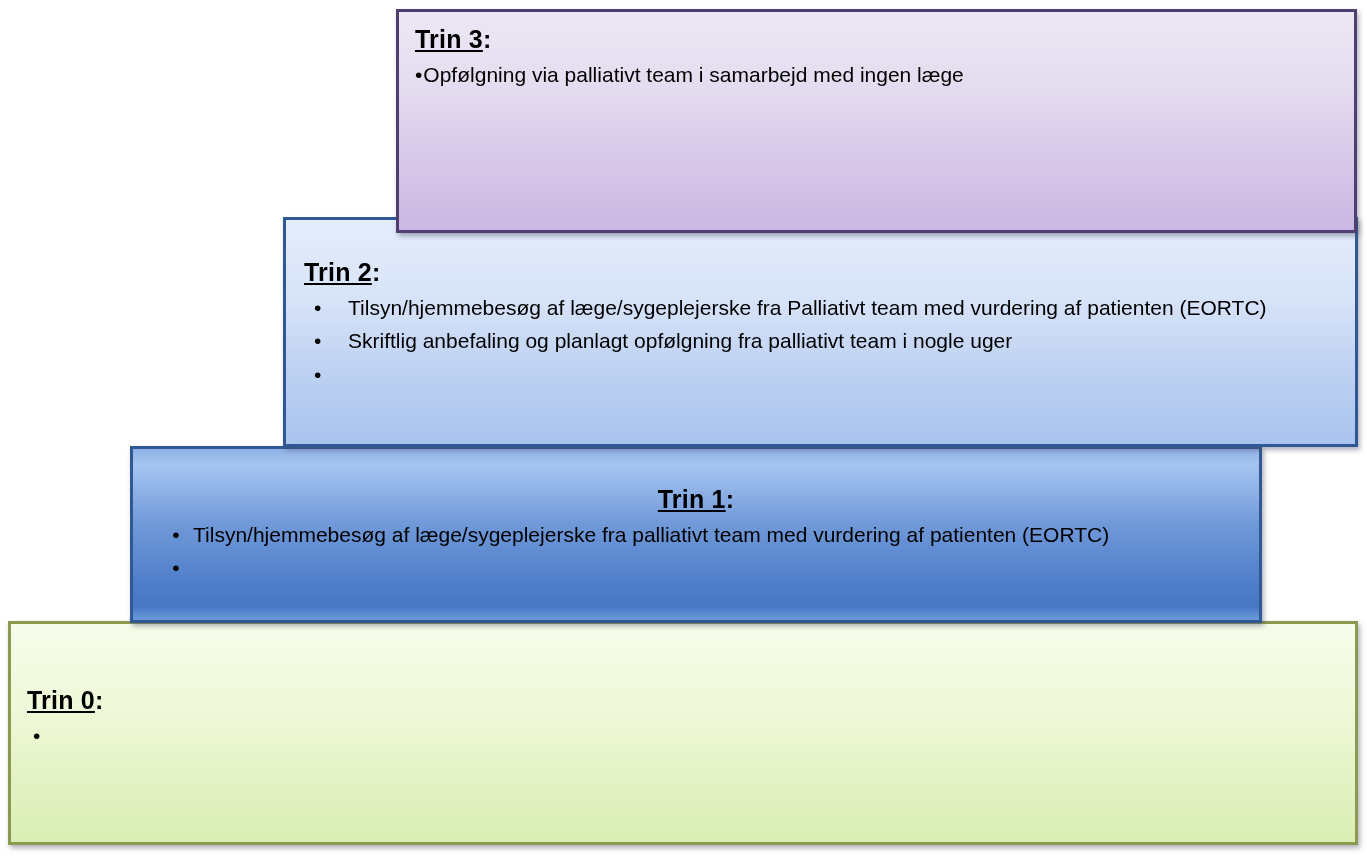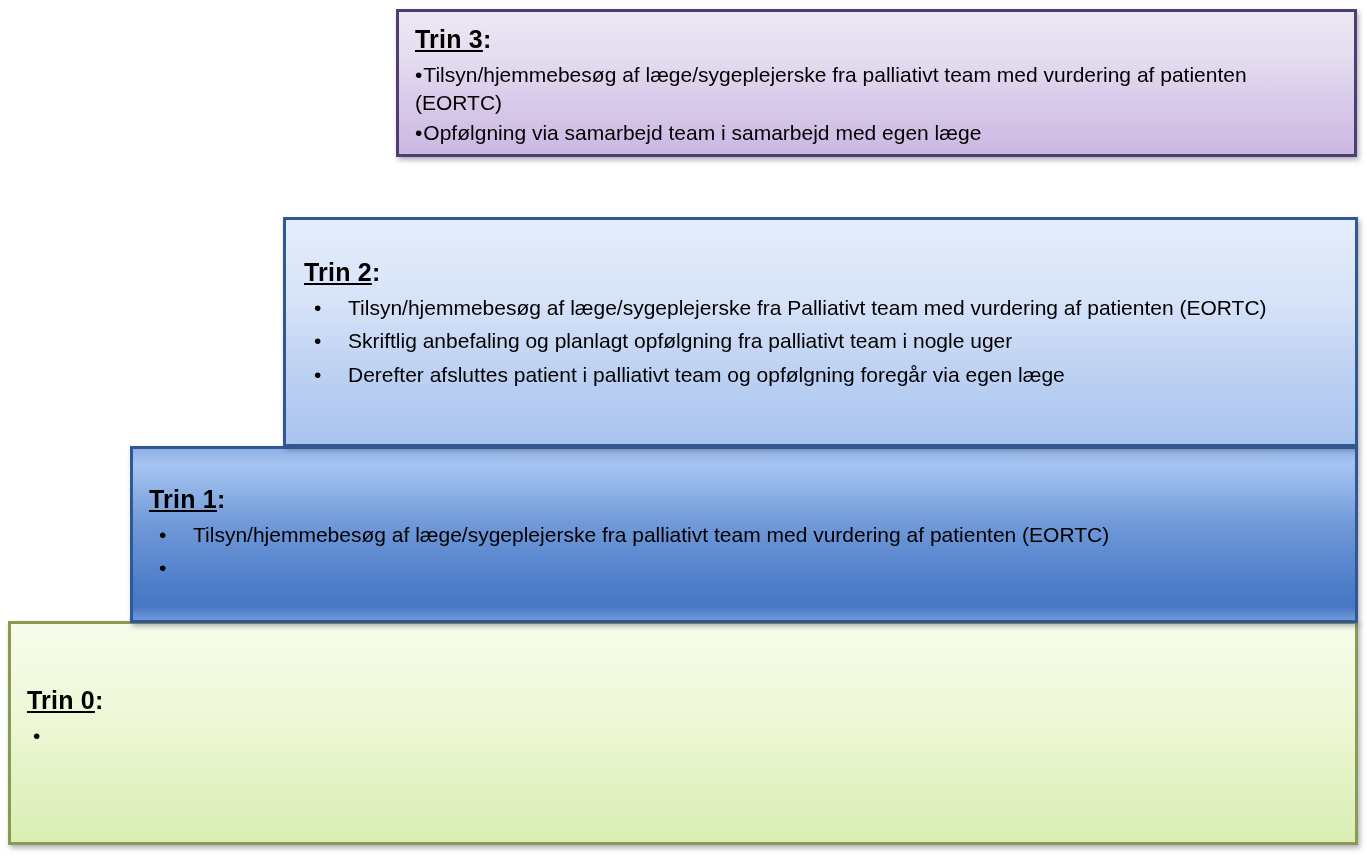--- a/index.html
+++ b/index.html
@@ -17,43 +17,44 @@
     overflow: hidden;
   }
   .step {
     position: absolute;
     box-sizing: border-box;
     box-shadow: 2px 3px 5px rgba(80, 80, 105, 0.45);
   }
   
   .step3 {
     left: 396px; top: 9px;
-    width: 961px; height: 148px;
+    width: 961px; height: 224px;
     z-index: 4;
     border: 3px solid #4f3e70;
     background: linear-gradient(180deg, #ece7f5 0%, #e5def0 30%, #d8c9e9 65%, #cbb8e3 100%);
     padding: 13px 18px 0 16px;
   }
   
   .step2 {
     left: 283px; top: 217px;
     width: 1075px; height: 230px;
     z-index: 3;
     border: 3px solid #2f5894;
     background: linear-gradient(180deg, #e4edfb 0%, #d7e3f8 35%, #bcd0f2 70%, #a9c4ef 100%);
     padding: 38px 18px 0 18px;
   }
   
   .step1 {
     left: 130px; top: 446px;
-    width: 1228px; height: 177px;
+    width: 1132px; height: 177px;
     z-index: 2;
     border: 3px solid #2f5894;
     background: linear-gradient(180deg, #8fb2e6 0%, #a6c4f1 9%, #6f98d8 45%, #4f7ec9 78%, #4677c4 92%, #6d9ad8 100%);
     padding: 36px 16px 0 16px;
+    text-align: center;
   }
   
   .step0 {
     left: 8px; top: 621px;
     width: 1350px; height: 224px;
     z-index: 1;
     border: 3px solid #8a9b50;
     background: linear-gradient(180deg, #f7fcea 0%, #eff8d8 40%, #e2f2c2 75%, #daeeb4 100%);
     padding: 62px 16px 8px 16px;
   }
@@ -77,39 +78,37 @@
   .btext { white-space: pre-wrap; }
 </style>
 </head>
 <body>
 
 <div class="canvas">
 
   <div class="step step3">
     <div class="title"><span class="u">Trin 3</span><span>:</span></div>
     <div class="body-text inline-bullets">
-      <p><span class="marker">•</span><span class="btext">Tilsyn/hjemmebesøg af læge/sygeplejerske fra palliativt team med vurdering af patienten (EORTC)</span></p>
-      <p><span class="marker">•</span><span class="btext">Opfølgning via samarbejd team i samarbejd med egen læge</span></p>
+      <p><span class="marker">•</span><span class="btext">Opfølgning via palliativt team i samarbejd med ingen læge</span></p>
     </div>
   </div>
 
   <div class="step step2">
     <div class="title"><span class="u">Trin 2</span><span>:</span></div>
     <div class="body-text w44">
       <div class="brow">
           <span class="marker">•</span>
           <span class="btext">Tilsyn/hjemmebesøg af læge/sygeplejerske fra Palliativt team med vurdering af patienten (EORTC)</span>
         </div>
       <div class="brow">
           <span class="marker">•</span>
           <span class="btext">Skriftlig anbefaling og planlagt opfølgning fra palliativt team i nogle uger</span>
         </div>
       <div class="brow">
           <span class="marker">•</span>
-          <span class="btext">Derefter afsluttes patient i palliativt team og opfølgning foregår via egen læge</span>
         </div>
     </div>
   </div>
 
   <div class="step step1">
     <div class="title"><span class="u">Trin 1</span><span>:</span></div>
     <div class="body-text w44">
       <div class="brow">
           <span class="marker">•</span>
           <span class="btext">Tilsyn/hjemmebesøg af læge/sygeplejerske fra palliativt team med vurdering af patienten (EORTC)</span>

